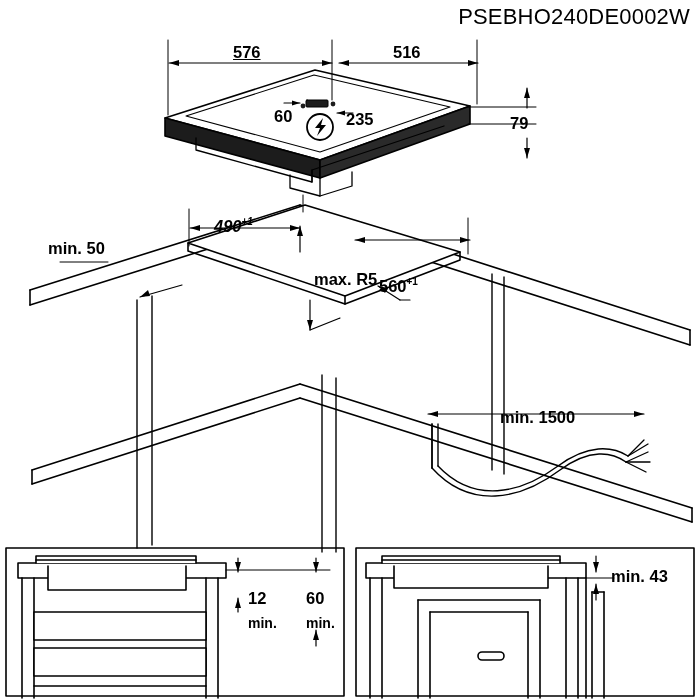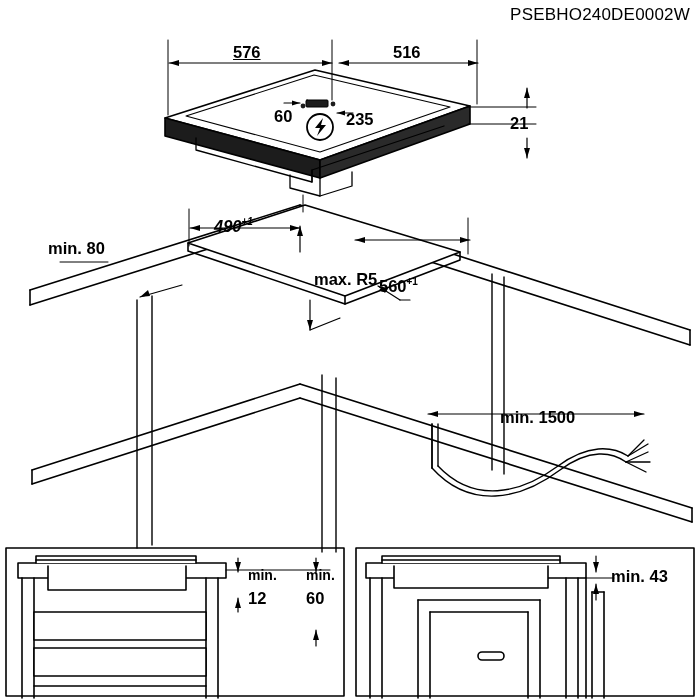--- a/index.html
+++ b/index.html
@@ -27,30 +27,31 @@
     height: 700px;
   }
   .lbl {
     position: absolute;
     font-family: "Liberation Sans", sans-serif;
     color: #000000;
     white-space: nowrap;
     line-height: 1;
   }
   .code-label {
-    font-size: 17px;
+    font-size: 22px;
     letter-spacing: 0.2px;
   }
   .dim {
     font-size: 16.5px;
     font-weight: 700;
   }
   .dim-small {
     font-size: 14px;
     font-weight: 700;
+    margin-top: 48px;
   }
   .sup {
     font-size: 10px;
     font-weight: 700;
     vertical-align: super;
   }
 </style>
 </head>
 <body>
 
@@ -279,33 +280,33 @@
 
     </g>
   </svg>
 
   <div class="lbl code-label" style="right:10px; top:6px;">PSEBHO240DE0002W</div>
 
   <div class="lbl dim" style="left:233px; top:44px;text-decoration:underline;">576</div>
 
   <div class="lbl dim" style="left:393px; top:44px;">516</div>
 
-  <div class="lbl dim" style="left:510px; top:115px;">21</div>
+  <div class="lbl dim" style="left:510px; top:115px;">79</div>
 
   <div class="lbl dim" style="left:274px; top:108px;">60</div>
 
   <div class="lbl dim" style="left:346px; top:111px;">235</div>
 
   <div class="lbl dim" style="left:214px; top:217px;font-style:italic;"><span>490</span><span class="sup">+1</span></div>
 
   <div class="lbl dim" style="left:379px; top:229px;margin-top:48px;"><span>560</span><span class="sup">+1</span></div>
 
   <div class="lbl dim" style="left:314px; top:271px;">max. R5</div>
 
-  <div class="lbl dim" style="left:48px; top:240px;">min. 80</div>
+  <div class="lbl dim" style="left:48px; top:240px;">min. 50</div>
 
   <div class="lbl dim" style="left:500px; top:409px;">min. 1500</div>
 
   <div class="lbl dim-small" style="left:248px; top:568px;">min.</div>
   <div class="lbl dim" style="left:248px; top:590px;">12</div>
 
   <div class="lbl dim-small" style="left:306px; top:568px;">min.</div>
   <div class="lbl dim" style="left:306px; top:590px;">60</div>
 
   <div class="lbl dim" style="left:611px; top:568px;">min. 43</div>

